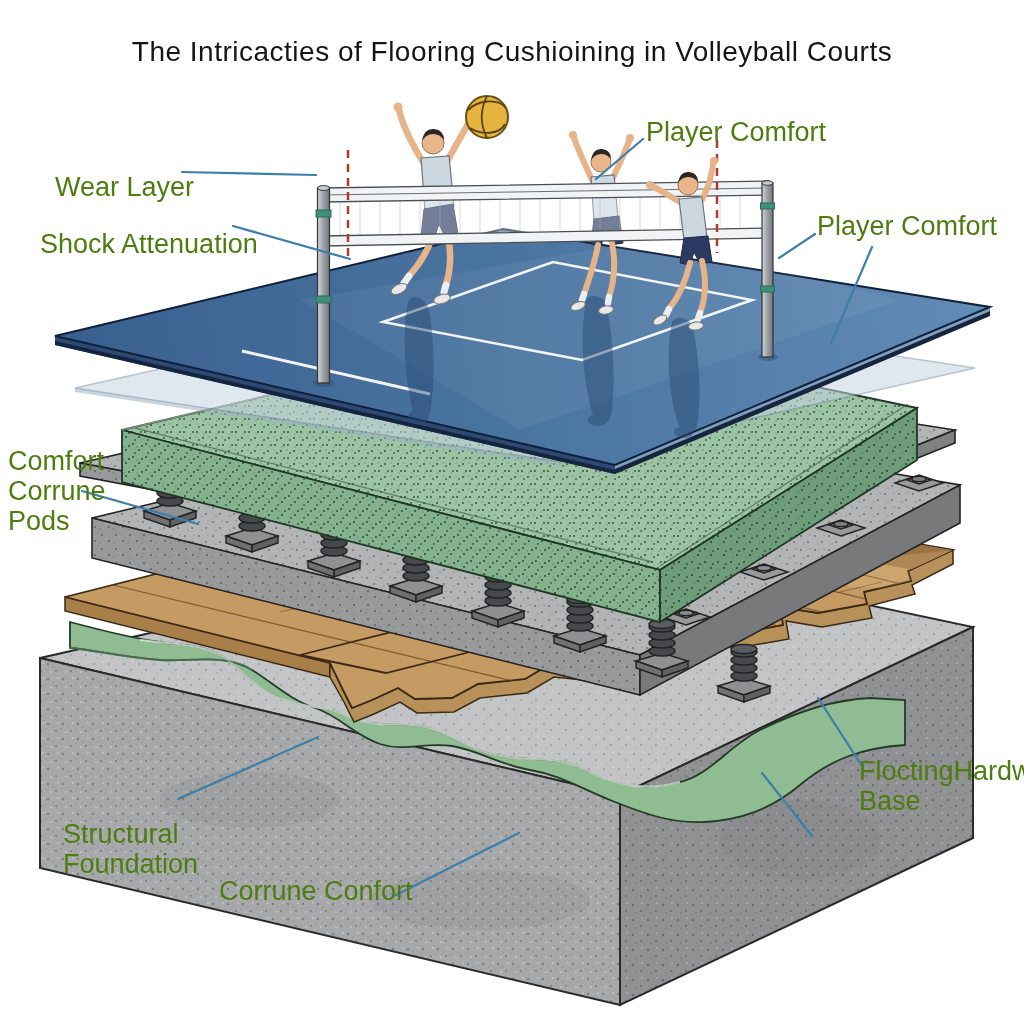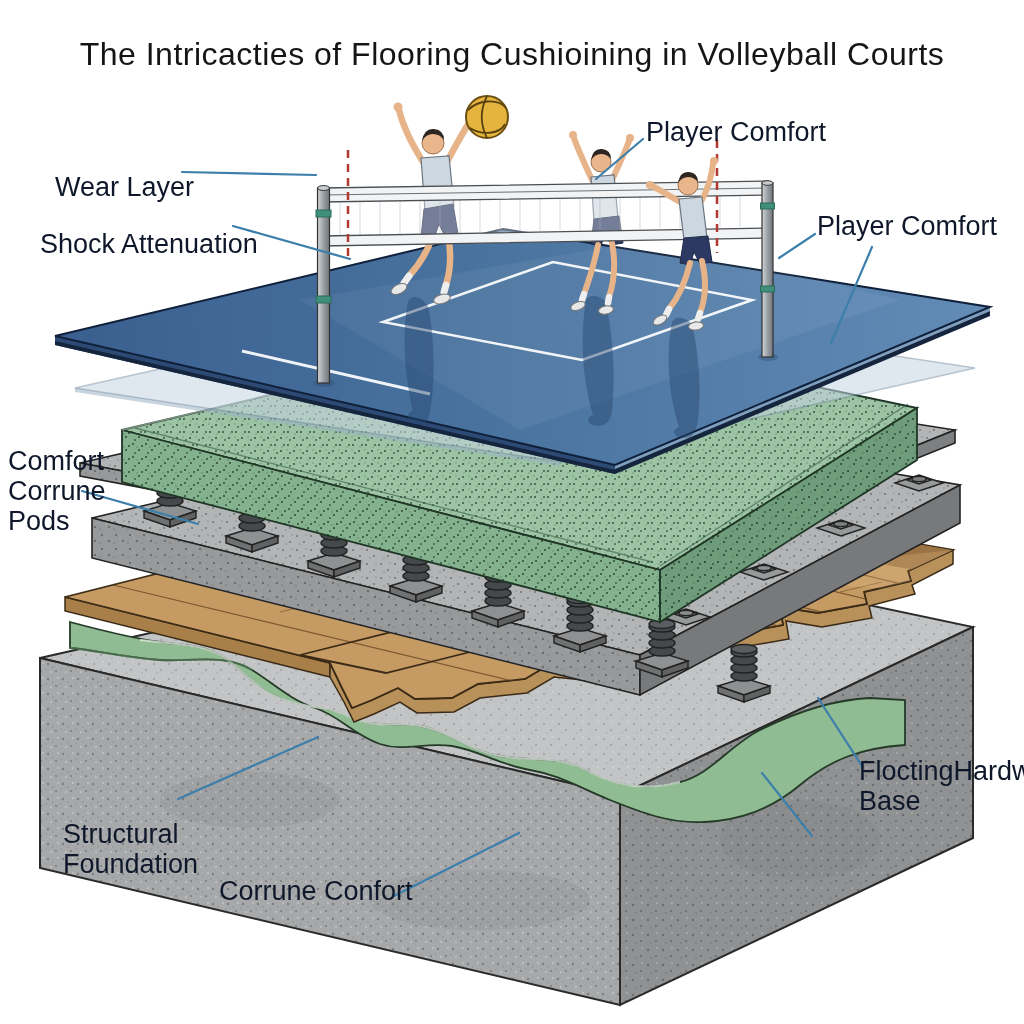--- a/index.html
+++ b/index.html
@@ -1,19 +1,19 @@
 <!DOCTYPE html>
 <html><head>
 <meta charset="utf-8">
 <style>
   html,body{margin:0;padding:0;width:1024px;height:1024px;overflow:hidden;background:#ffffff;}
   body{position:relative;font-family:"Liberation Sans", sans-serif;}
   #scene{position:absolute;left:0;top:0;z-index:1;}
-  .lbl{position:absolute;z-index:2;color:#0f172a;font-size:27px;line-height:1.12;white-space:nowrap;}
-  .title{position:absolute;z-index:2;left:0;right:0;top:36px;text-align:center;color:#151515;font-size:32px;letter-spacing:.5px;white-space:nowrap;}
+  .lbl{position:absolute;z-index:2;color:#4d7c0f;font-size:27px;line-height:1.12;white-space:nowrap;}
+  .title{position:absolute;z-index:2;left:0;right:0;top:36px;text-align:center;color:#151515;font-size:28px;letter-spacing:.5px;white-space:nowrap;}
 </style>
 </head>
 <body>
 
 <svg id="scene" width="1024" height="1024" viewBox="0 0 1024 1024">
   <defs>
     <linearGradient id="courtGrad" gradientUnits="userSpaceOnUse" x1="55" y1="336" x2="990" y2="307">
       <stop offset="0" stop-color="#3a5f8f"></stop>
         <stop offset="0.45" stop-color="#49739f"></stop>
         <stop offset="1" stop-color="#628cb6"></stop>

